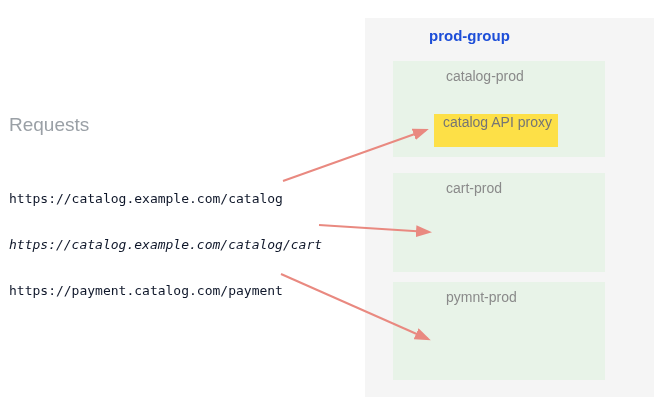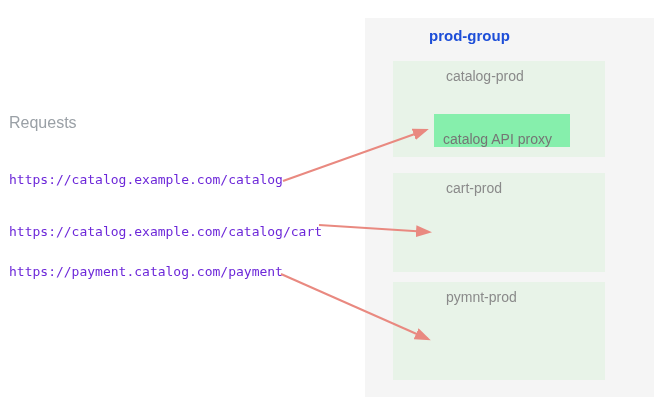--- a/index.html
+++ b/index.html
@@ -12,33 +12,34 @@
     position: relative;
     width: 668px;
     height: 405px;
     background: #ffffff;
     overflow: hidden;
   }
   .requests-heading {
     position: absolute;
     left: 9px;
     top: 114px;
-    font-size: 16px;
+    font-size: 19px;
     color: #9aa0a6;
   }
   .url {
     position: absolute;
     left: 9px;
     font-family: "DejaVu Sans Mono", monospace;
     font-size: 13px;
-    color: #6d28d9;
+    color: #0f172a;
     white-space: nowrap;
+    margin-top: 19px;
   }
   .url-1 { top: 172px; }
-  .url-2 { top: 224px; }
+  .url-2 { top: 218px; font-style: italic; }
   .url-3 { top: 264px; }
   .group-panel {
     position: absolute;
     left: 365px;
     top: 18px;
     width: 289px;
     height: 379px;
     background: #f5f5f5;
   }
   .group-label {
@@ -63,25 +64,25 @@
     position: absolute;
     left: 14px;
     top: 7px;
     font-size: 14px;
     color: #8a8a8a;
     margin-left: 39px;
   }
   .proxy-box {
     position: absolute;
     left: 434px;
-    width: 136px;
+    width: 124px;
     height: 33px;
-    background: #86efac;
+    background: #fde047;
     display: flex;
-    align-items: flex-end;
+    align-items: flex-start;
   }
   .proxy-1 { top: 114px; }
   .proxy-2 { top: 214px; }
   .proxy-3 { top: 329px; }
   .proxy-label {
     padding-left: 9px;
     font-size: 14px;
     color: #757575;
     white-space: nowrap;
   }

